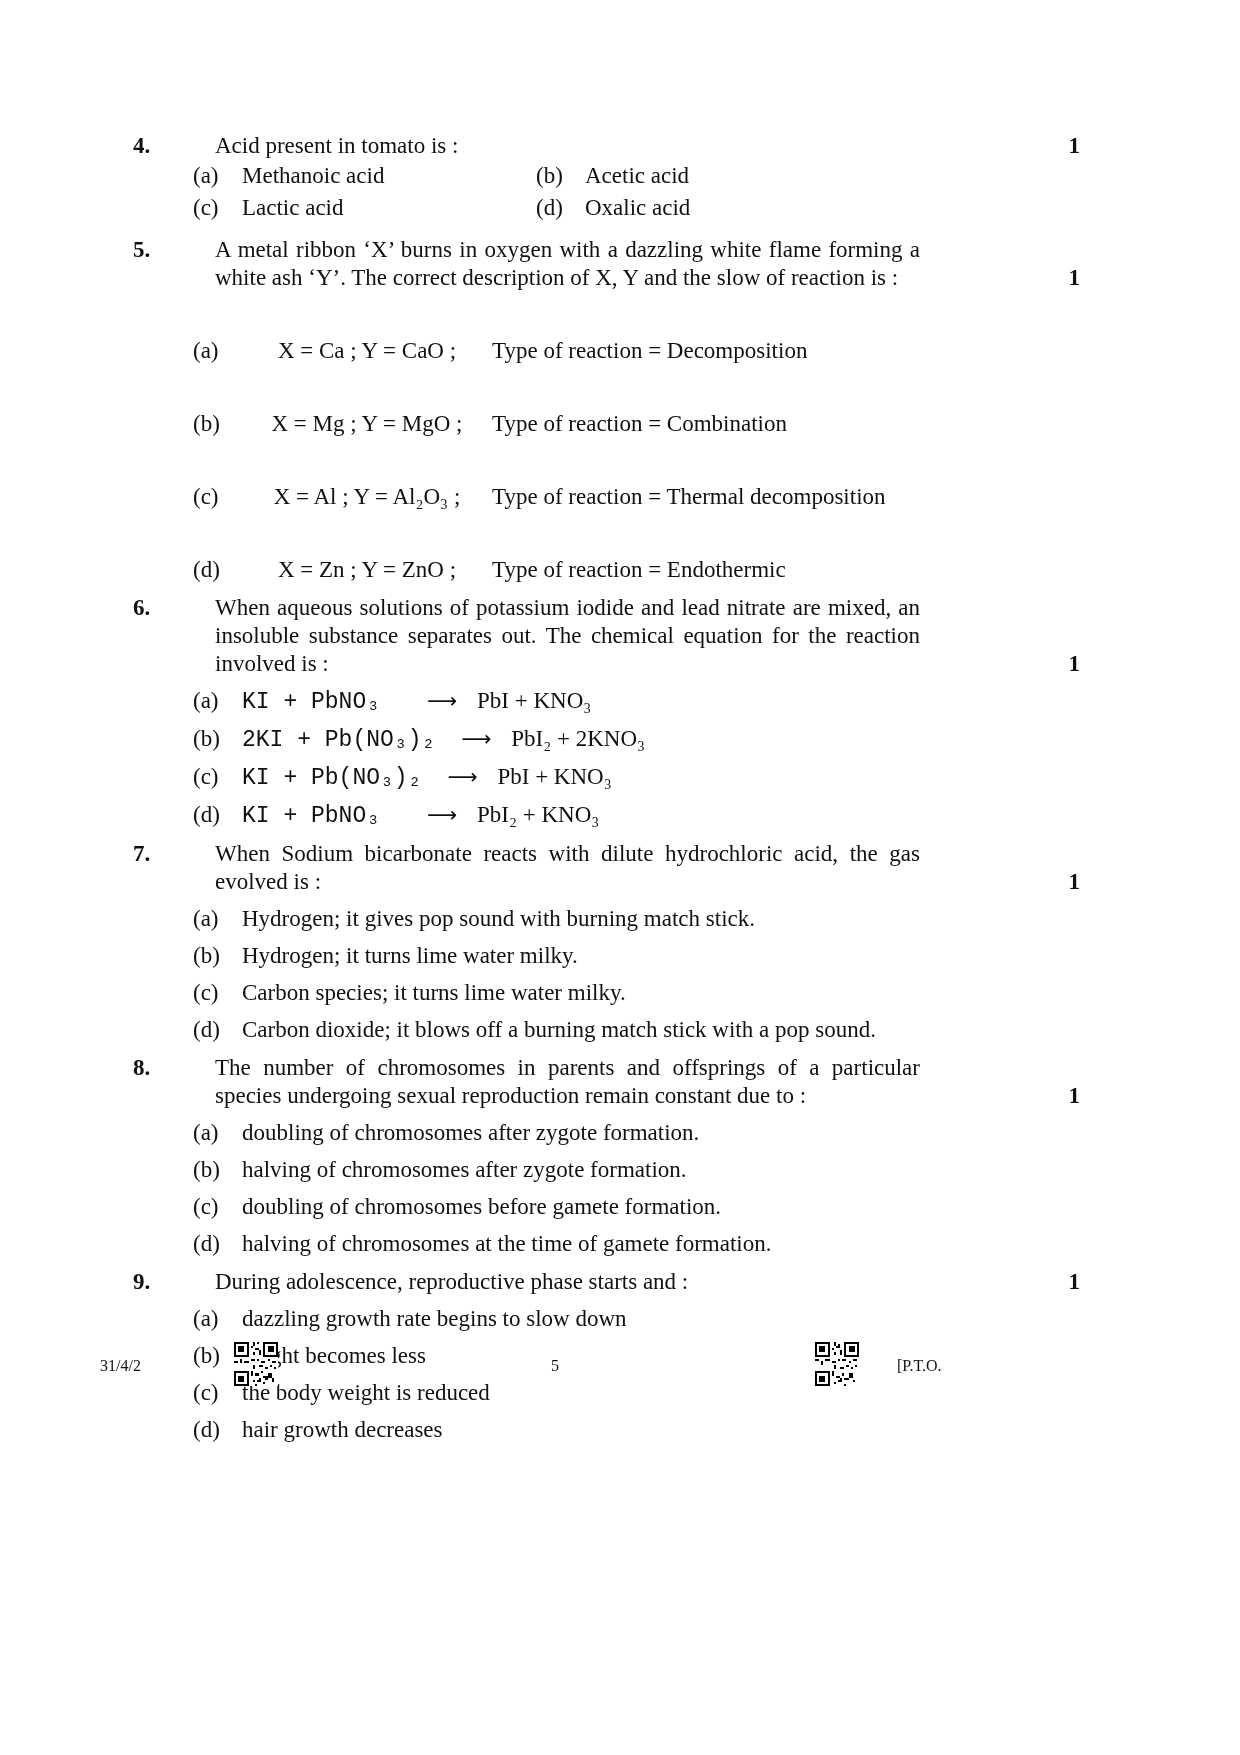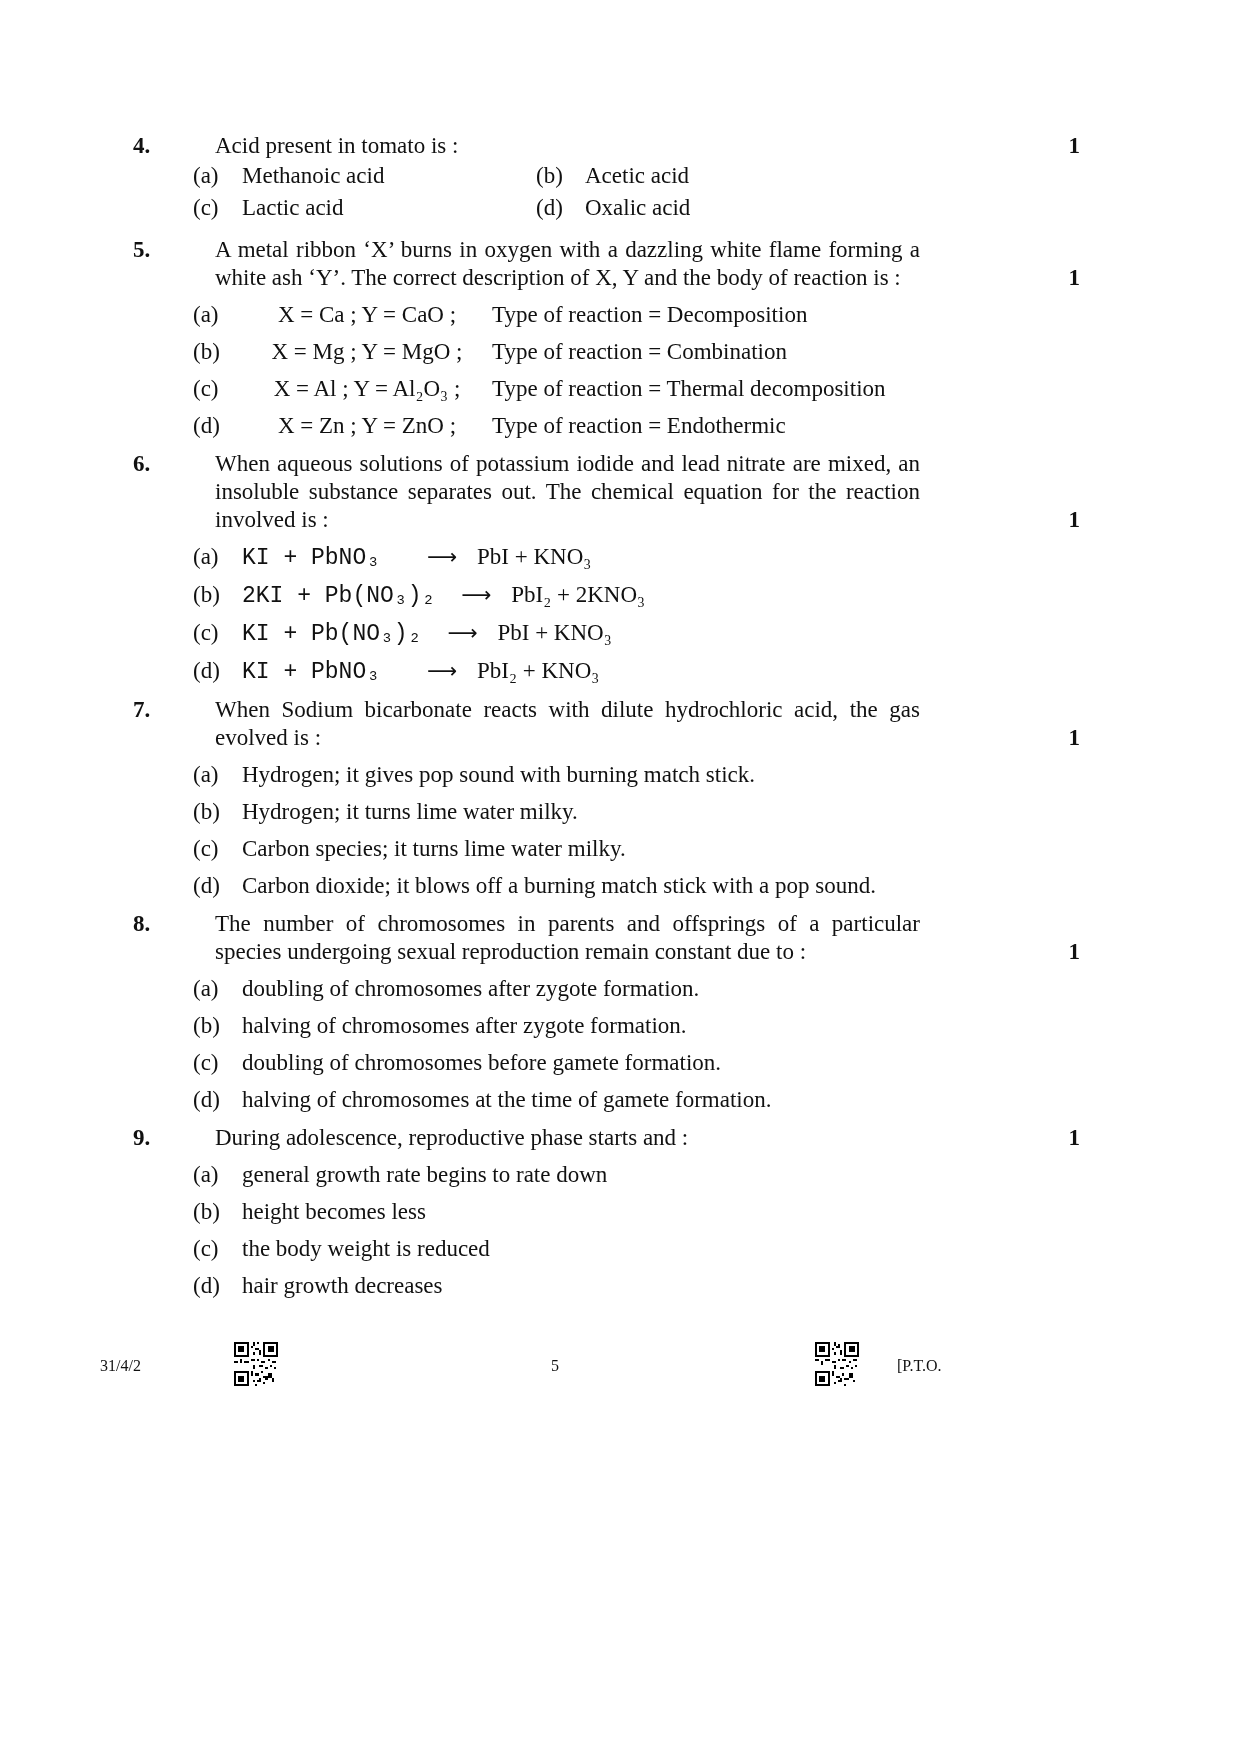--- a/index.html
+++ b/index.html
@@ -52,21 +52,21 @@
   
   .layout-twocol {
     display: grid;
     grid-template-columns: 343px 1fr;
     width: 700px;
     margin-top: 2px;
   }
   .layout-twocol .opt-row { margin-bottom: 4px; }
   
   .rx-formula { flex: 0 0 250px; white-space: nowrap; text-align: center; }
-  .rx-type { flex: 1 1 auto; white-space: nowrap; }
+  .rx-type { flex: 1 1 auto; white-space: nowrap; margin-top: 36px; }
   
   .eq-lhs { min-width: 165px; white-space: nowrap; padding-right: 6px; font-family: Liberation Mono, monospace; }
   .eq-arrow { flex: 0 0 70px; text-align: center; font-family: "DejaVu Sans", sans-serif; font-size: 21px; }
   .eq-rhs { white-space: nowrap; }
   
   .footer {
     position: absolute;
     left: 0; top: 1340px;
     width: 1240px; height: 60px;
     font-size: 16px;
@@ -108,21 +108,21 @@
           <div class="opt-row">
             <div class="opt-label">(d)</div>
             <div class="opt-text">Oxalic acid</div>
           </div>
         </div>
       </div>
       <div class="question">
         <div class="q-head">
           <div class="q-num">5.</div>
           <div class="q-stemwrap">
-            <div class="q-stem">A metal ribbon ‘X’ burns in oxygen with a dazzling white flame forming a white ash ‘Y’. The correct description of X, Y and the body of reaction is :</div>
+            <div class="q-stem">A metal ribbon ‘X’ burns in oxygen with a dazzling white flame forming a white ash ‘Y’. The correct description of X, Y and the slow of reaction is :</div>
           </div>
           <div class="q-marks">1</div>
         </div>
         <div class="q-options layout-reaction">
           <div class="opt-row">
             <div class="opt-label">(a)</div>
             <div class="rx-formula">X = Ca ; Y = CaO ;</div>
             <div class="rx-type">Type of reaction = Decomposition</div>
           </div>
           <div class="opt-row">
@@ -235,21 +235,21 @@
         <div class="q-head">
           <div class="q-num">9.</div>
           <div class="q-stemwrap">
             <div class="q-stem">During adolescence, reproductive phase starts and :</div>
           </div>
           <div class="q-marks">1</div>
         </div>
         <div class="q-options layout-list">
           <div class="opt-row">
             <div class="opt-label">(a)</div>
-            <div class="opt-text">general growth rate begins to rate down</div>
+            <div class="opt-text">dazzling growth rate begins to slow down</div>
           </div>
           <div class="opt-row">
             <div class="opt-label">(b)</div>
             <div class="opt-text">height becomes less</div>
           </div>
           <div class="opt-row">
             <div class="opt-label">(c)</div>
             <div class="opt-text">the body weight is reduced</div>
           </div>
           <div class="opt-row">

